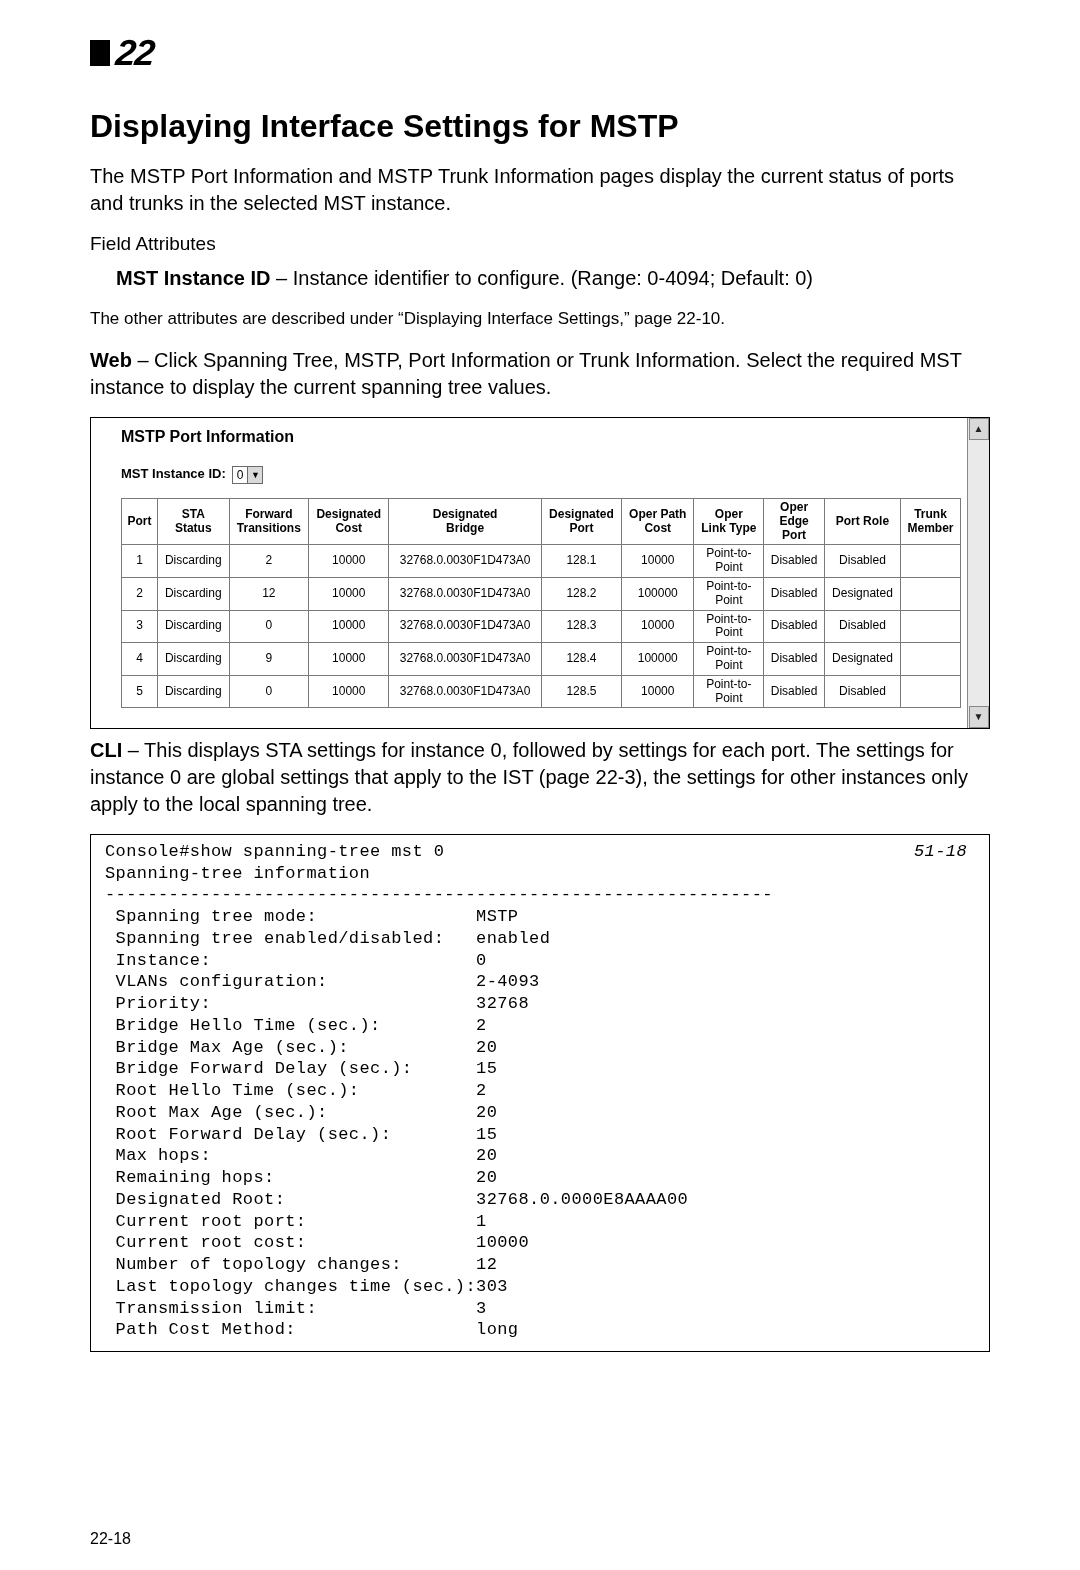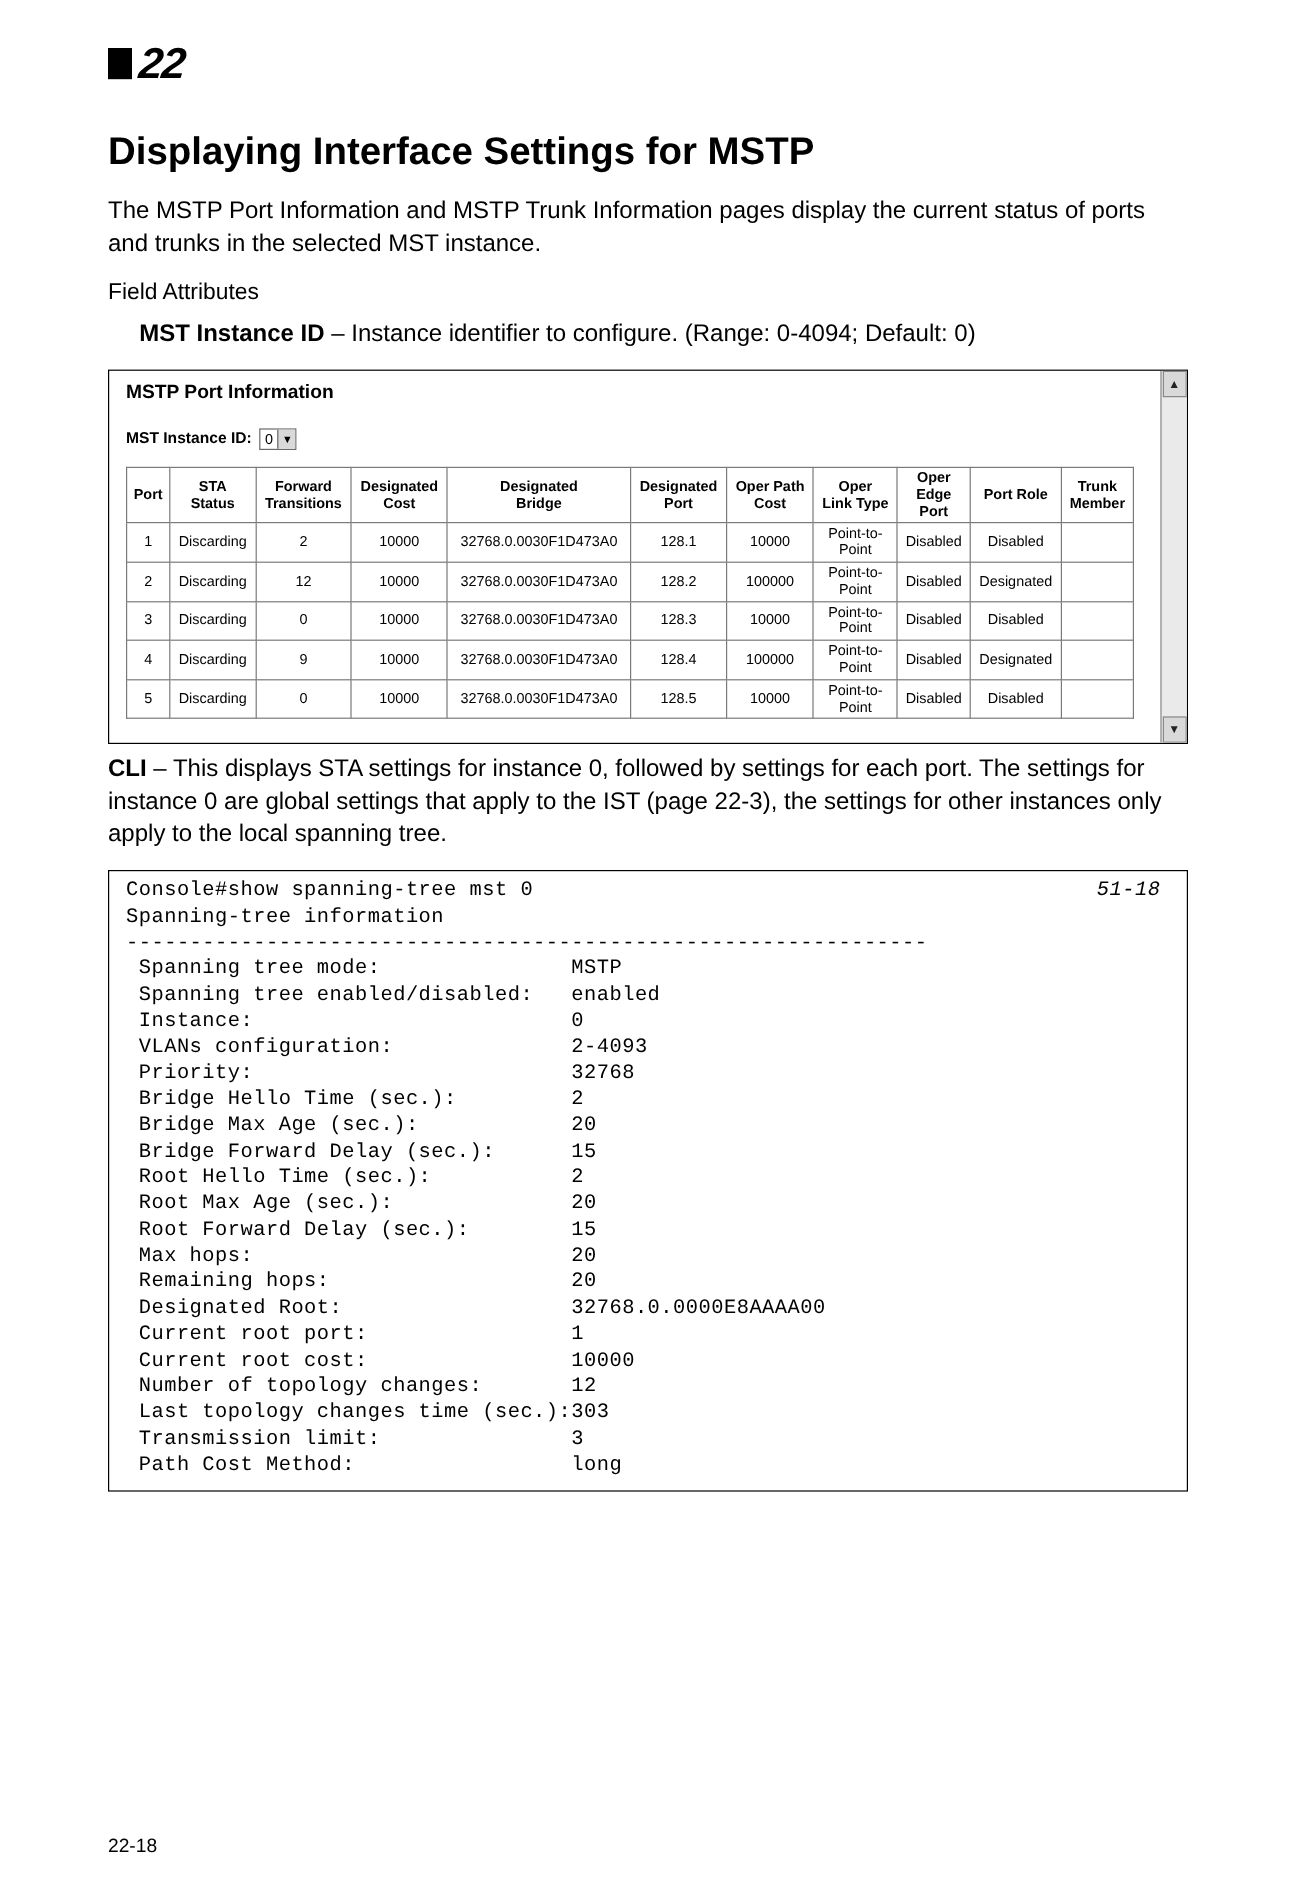--- a/index.html
+++ b/index.html
@@ -71,21 +71,21 @@
   .ui-panel {
     border: 1px solid #000;
     margin: 10px 0 8px 0;
     position: relative;
     height: 312px;
     overflow: hidden;
     box-sizing: border-box;
   }
   .ui-inner {
     position: absolute;
-    left: 0;
+    left: 16px;
     top: 0;
     width: calc(100% - 22px);
     height: 100%;
     box-sizing: border-box;
     padding: 10px 14px 8px 14px;
     overflow: hidden;
   }
   .ui-scroll-gutter {
     position: absolute;
     right: 0;
@@ -217,21 +217,25 @@
   <div class="h1">Displaying Interface Settings for MSTP</div>
 
   <p class="para">The MSTP Port Information and MSTP Trunk Information pages display the current status of ports and trunks in the selected MST instance.</p>
 
   <div class="sub-h">Field Attributes</div>
 
   <p class="para indent">
     <span class="bold">MST Instance ID</span><span> – Instance identifier to configure. (Range: 0-4094; Default: 0)</span>
   </p>
 
-
+  <p class="para small">The other attributes are described under “Displaying Interface Settings,” page 22-10.</p>
+
+  <p class="para">
+    <span class="bold">Web</span><span> – Click Spanning Tree, MSTP, Port Information or Trunk Information. Select the required MST instance to display the current spanning tree values.</span>
+  </p>
 
   <div class="ui-panel">
     <div class="ui-inner">
       <div class="panel-title">MSTP Port Information</div>
 
       <div class="instance-row">
         <span>MST Instance ID:</span>
         <span class="instance-select">
           <span class="val">0</span>
           <span class="btn">▼</span>

